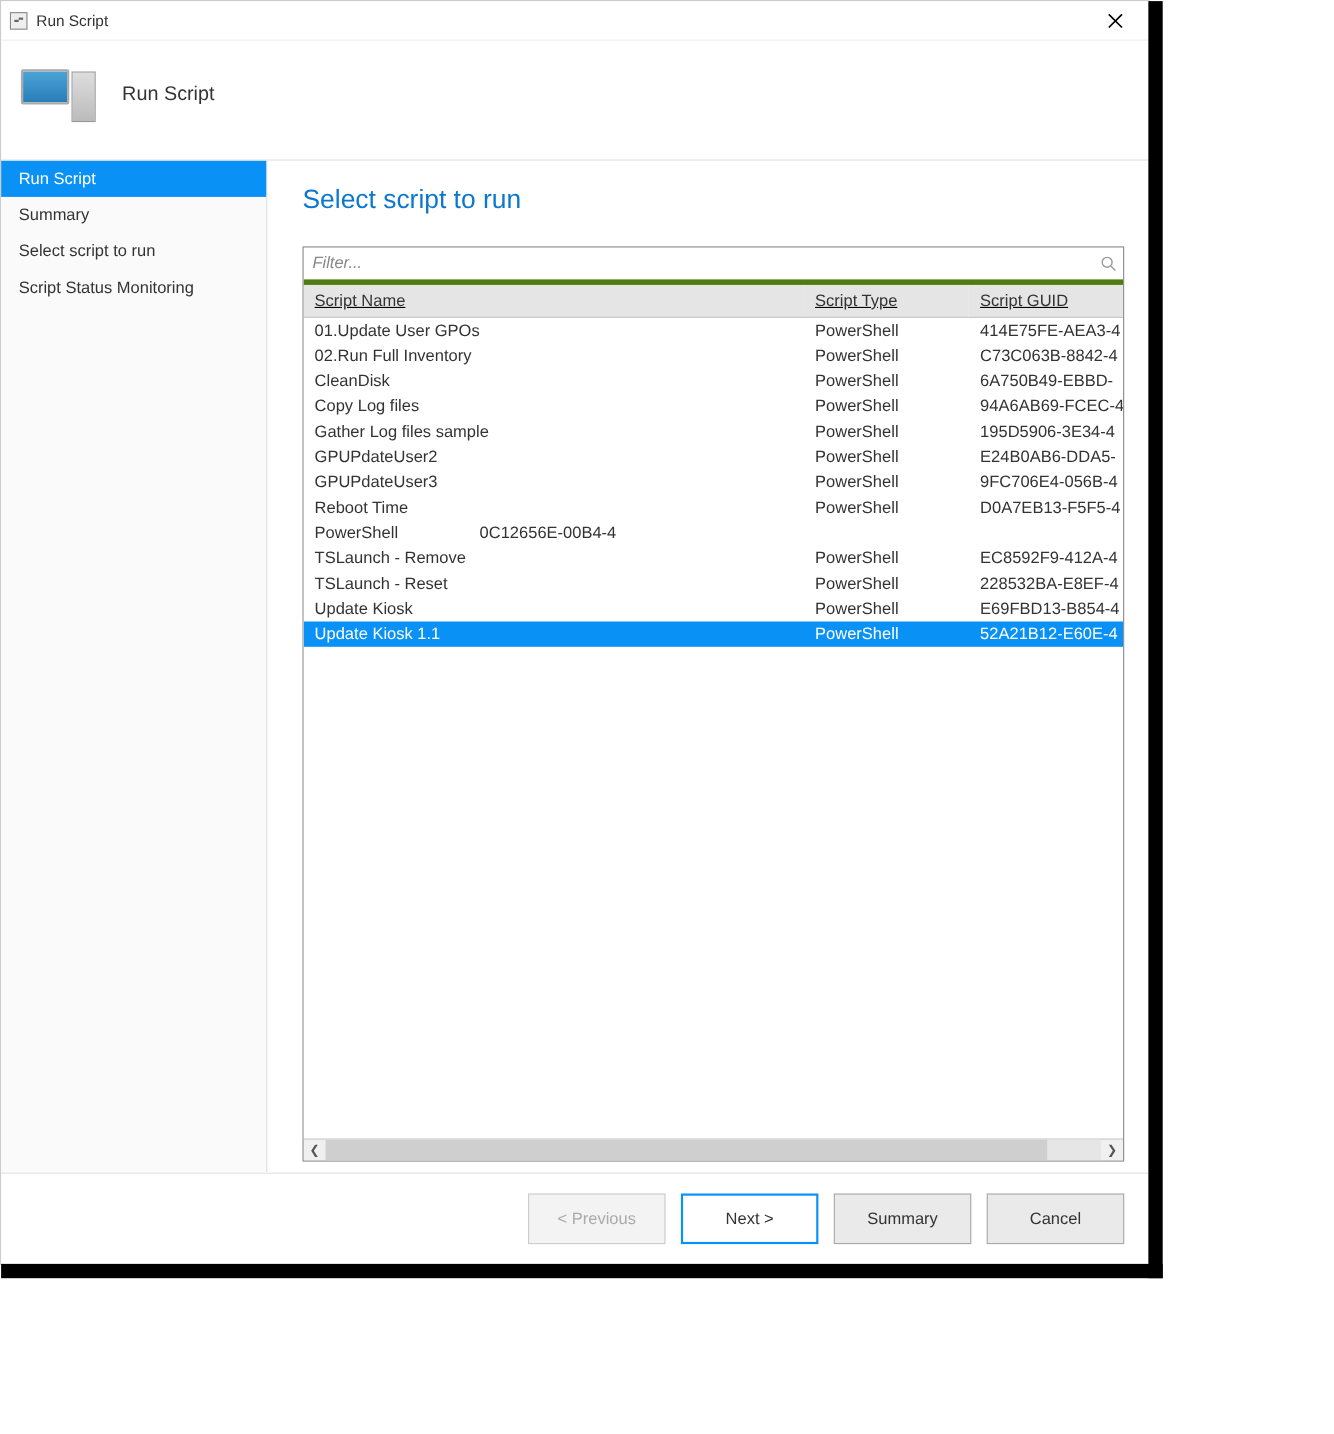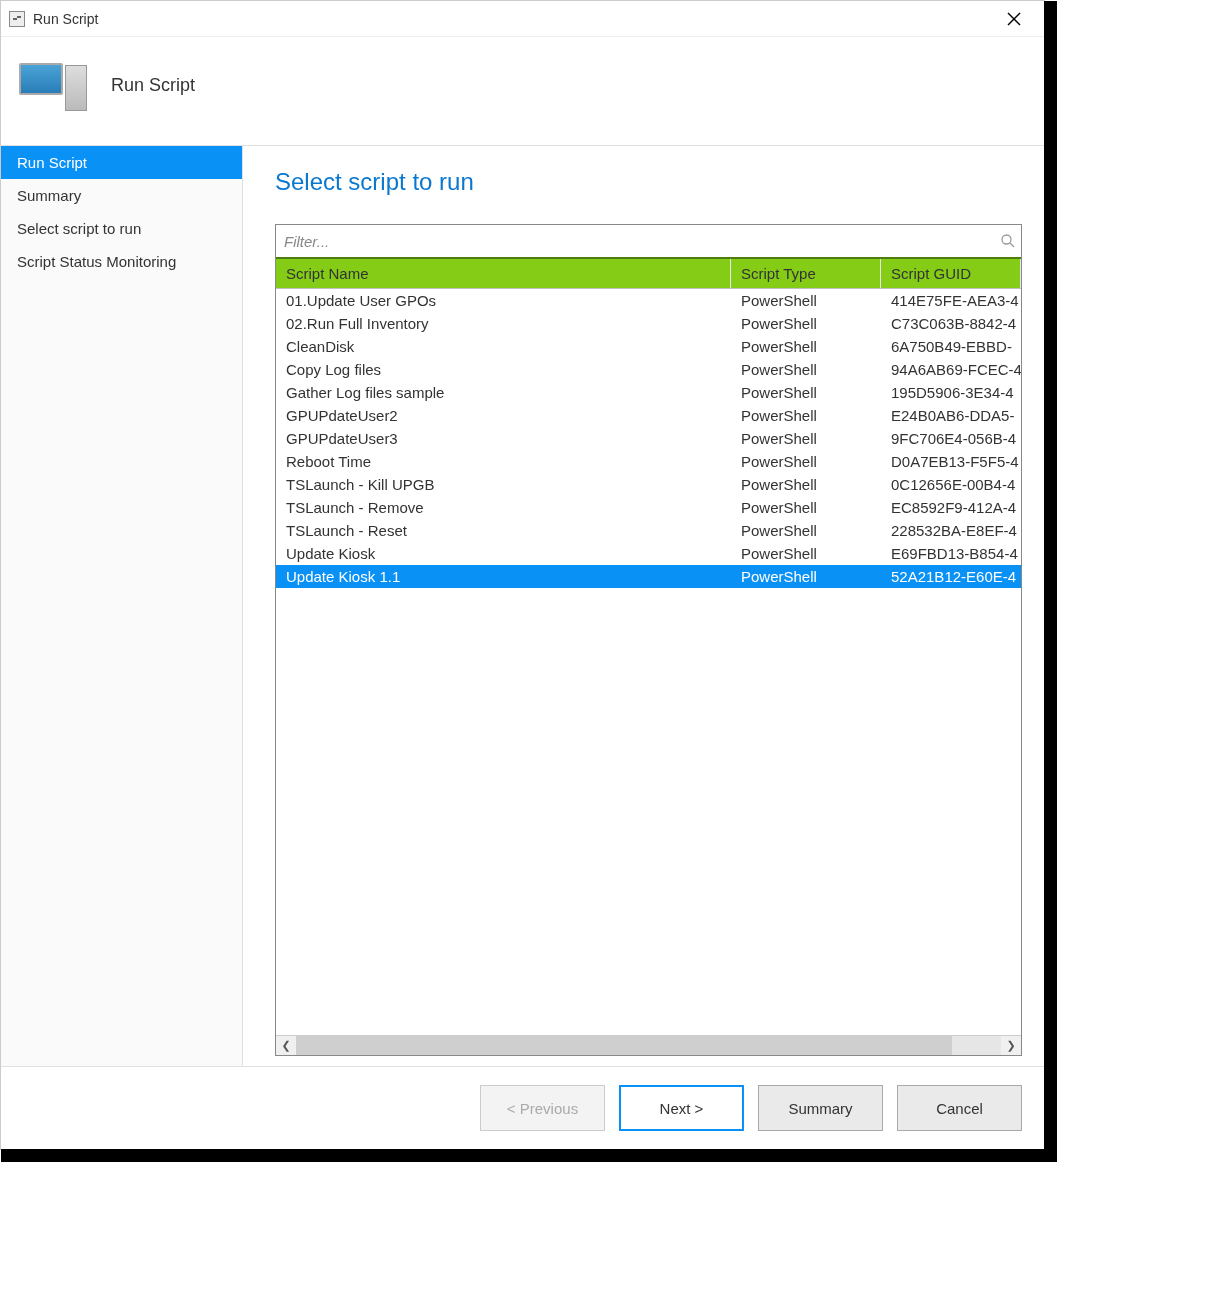--- a/index.html
+++ b/index.html
@@ -129,21 +129,21 @@
       margin-bottom: 28px;
     }
     .list-box {
       border: 1px solid #888;
       flex: 1;
       display: flex;
       flex-direction: column;
       overflow: hidden;
     }
     .filter-row {
-      border-bottom: 2px solid #4d7c0f;
+      border-bottom: 5px solid #4d7c0f;
       position: relative;
       height: 34px;
       display: flex;
       align-items: center;
     }
     .filter-input {
       flex: 1;
       border: none;
       outline: none;
       padding: 6px 8px;
@@ -161,22 +161,23 @@
     .search-icon svg { width: 16px; height: 16px; }
     .table-wrap {
       flex: 1;
       overflow: hidden;
       display: flex;
       flex-direction: column;
     }
     .table-header {
       display: flex;
       border-bottom: 1px solid #c0c0c0;
-      background: #84cc16;
+      background: #e5e5e5;
       flex-shrink: 0;
+      text-decoration: underline;
     }
     .th {
       padding: 6px 10px;
       font-size: 15px;
       color: #333;
       border-right: 1px solid #e8e8e8;
       white-space: nowrap;
     }
     .col-name { flex: 0 0 455px; }
     .col-type { flex: 0 0 150px; }
@@ -363,21 +364,20 @@
                 <div class="td col-name">GPUPdateUser3</div>
                 <div class="td col-type">PowerShell</div>
                 <div class="td col-guid">9FC706E4-056B-4</div>
               </div>
               <div class="tr">
                 <div class="td col-name">Reboot Time</div>
                 <div class="td col-type">PowerShell</div>
                 <div class="td col-guid">D0A7EB13-F5F5-4</div>
               </div>
               <div class="tr">
-                <div class="td col-name">TSLaunch - Kill UPGB</div>
                 <div class="td col-type">PowerShell</div>
                 <div class="td col-guid">0C12656E-00B4-4</div>
               </div>
               <div class="tr">
                 <div class="td col-name">TSLaunch - Remove</div>
                 <div class="td col-type">PowerShell</div>
                 <div class="td col-guid">EC8592F9-412A-4</div>
               </div>
               <div class="tr">
                 <div class="td col-name">TSLaunch - Reset</div>

